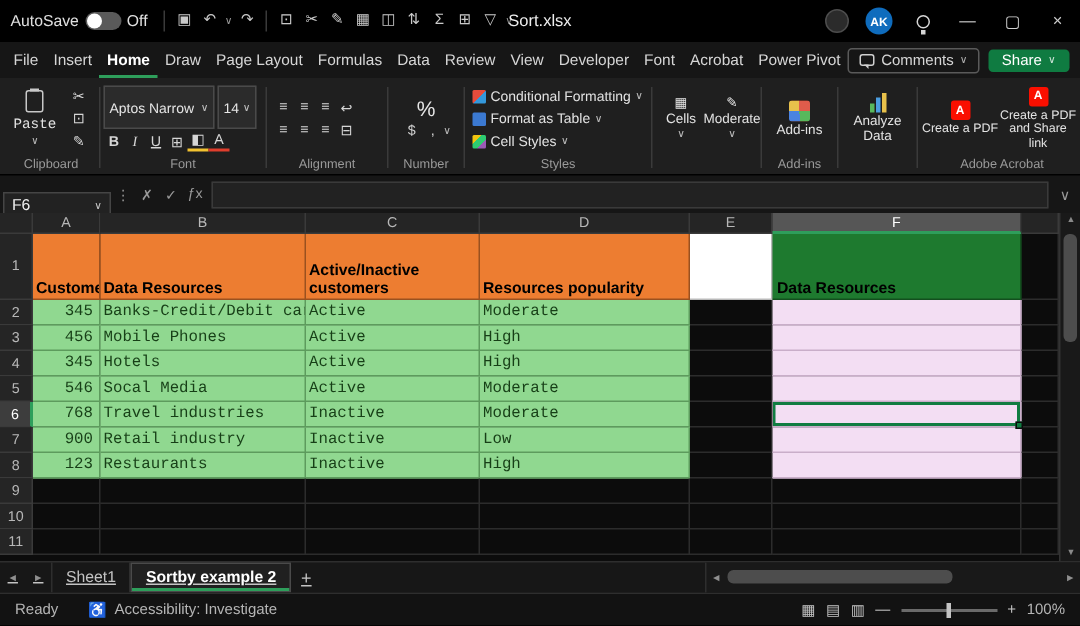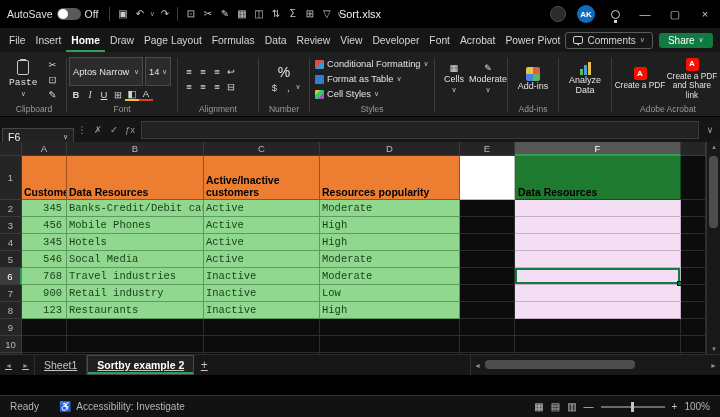--- a/index.html
+++ b/index.html
@@ -110,21 +110,21 @@
   .tnav { width:17px; display:flex; align-items:center; justify-content:center; font-size:7px; color:#8f8f8f; }
   .tab { display:flex; align-items:center; padding:0 9px; border-right:1px solid #2e2e2e; white-space:nowrap; }
   .tab.first { border-left:1px solid #2e2e2e; }
   .tab.active { background:#202020; color:#fff; font-weight:bold; box-shadow: inset 0 -2px 0 #2e9e5b; border:1px solid #4a4a4a; }
   .addsheet { width:20px; display:flex; align-items:center; justify-content:center; color:#c4c4c4; font-size:12px; }
   .hscroll { margin-left:auto; width:250px; background:#191919; border-left:1px solid #2e2e2e; display:flex; align-items:center; position:relative; font-size:7px; color:#8f8f8f; }
   .hs-left { position:absolute; left:3px; }
   .hs-right { position:absolute; right:3px; }
   .hthumb { position:absolute; left:14px; width:150px; height:9px; top:5px; background:#4d4d4d; border-radius:4px; }
   
-  .status { height:22px; background:#121212; border-top:1px solid #2e2e2e; display:flex; align-items:center; font-size:10px; color:#b5b5b5; flex-shrink:0;margin-top:20px; }
+  .status { height:22px; background:#121212; border-top:1px solid #2e2e2e; display:flex; align-items:center; font-size:10px; color:#b5b5b5; flex-shrink:0; }
   .st-item { padding:0 10px; display:flex; align-items:center; gap:5px; white-space:nowrap; }
   .st-right { margin-left:auto; display:flex; align-items:center; gap:7px; padding-right:10px; }
   .viewicon { font-size:10px; color:#c4c4c4; }
   .zoomtrack { width:64px; height:2px; background:#6a6a6a; position:relative; }
   .zoomknob { position:absolute; left:30px; top:-4px; width:3px; height:10px; background:#c4c4c4; }
 </style>
 </head>
 <body>
 
 <div class="app">

